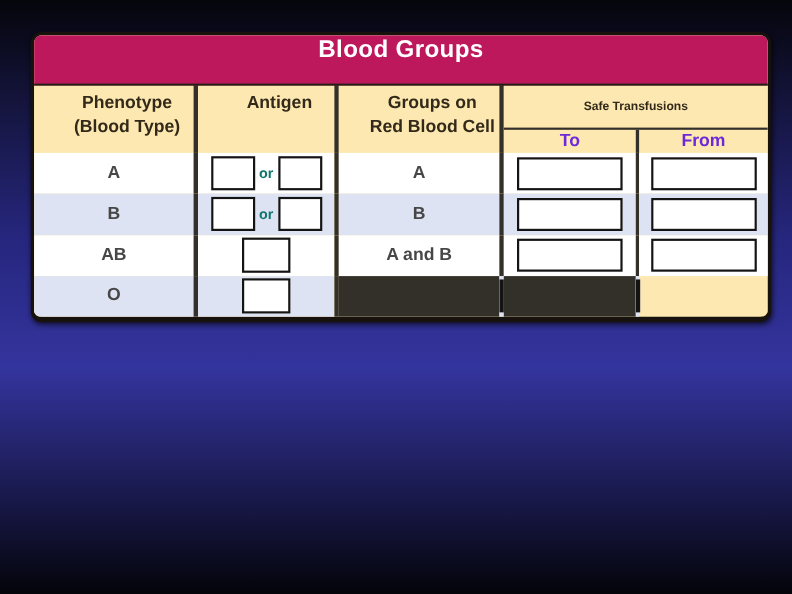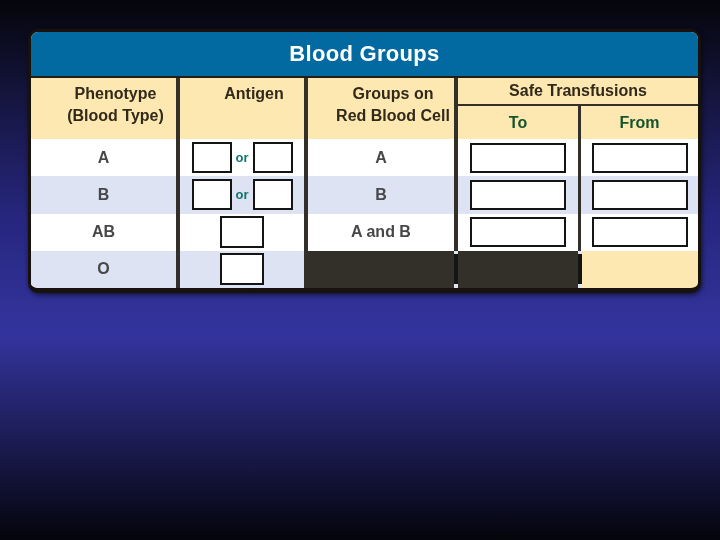--- a/index.html
+++ b/index.html
@@ -20,23 +20,23 @@
     border:3px solid #17120e;
     border-bottom-width:5px;
     border-radius:10px;
     overflow:hidden;
     box-shadow:1px 2px 5px rgba(0,0,0,0.6);
     display:flex; flex-direction:column;
   }
 
   .title-bar {
     height:44px; flex:0 0 44px;
-    background:#0369a1;
+    background:#be185d;
     border-bottom:2px solid #241f16;
-    display:flex; align-items:center; justify-content:center;
+    display:flex; align-items:flex-start; justify-content:center;
   }
   .title-bar span {
     color:#ffffff; font-size:22px; font-weight:bold; letter-spacing:0.3px;
   }
 
   .grid-cols {
     display:grid;
     grid-template-columns:145px 4px 124px 4px 146px 4px 120px 3px 1fr;
   }
 
@@ -47,30 +47,30 @@
     background:#fce8b0; color:#32291a;
     font-weight:bold; font-size:16px; line-height:1.35;
     text-align:center; padding-top:5px; box-sizing:border-box;padding-left:24px;
   }
   .safe-cell {
     grid-column:7 / 10;
     background:#fce8b0;
     display:flex; flex-direction:column;
   }
   .safe-top {
-    height:26px; display:flex; align-items:center; justify-content:center;
-    color:#32291a; font-weight:bold; font-size:16px;
+    height:38px; display:flex; align-items:center; justify-content:center;
+    color:#32291a; font-weight:bold; font-size:11px;
   }
   .safe-line { height:2px; background:#33302a; }
   .safe-sub {
     flex:1; display:grid; grid-template-columns:120px 3px 1fr;
   }
   .safe-sub .sub-label {
     display:flex; align-items:center; justify-content:center;
-    color:#14532d; font-weight:bold; font-size:16px;border-radius:12px;
+    color:#6d28d9; font-weight:bold; font-size:16px;border-radius:12px;
   }
 
   .body-rows { flex:1; display:flex; flex-direction:column; }
   .trow { flex:1; --stripe:#ffffff; }
   .trow.alt { --stripe:#dee3f3; }
   .cell {
     background:var(--stripe);
     display:flex; align-items:center; justify-content:center;
     color:#474747; font-weight:bold; font-size:16px;
   }

